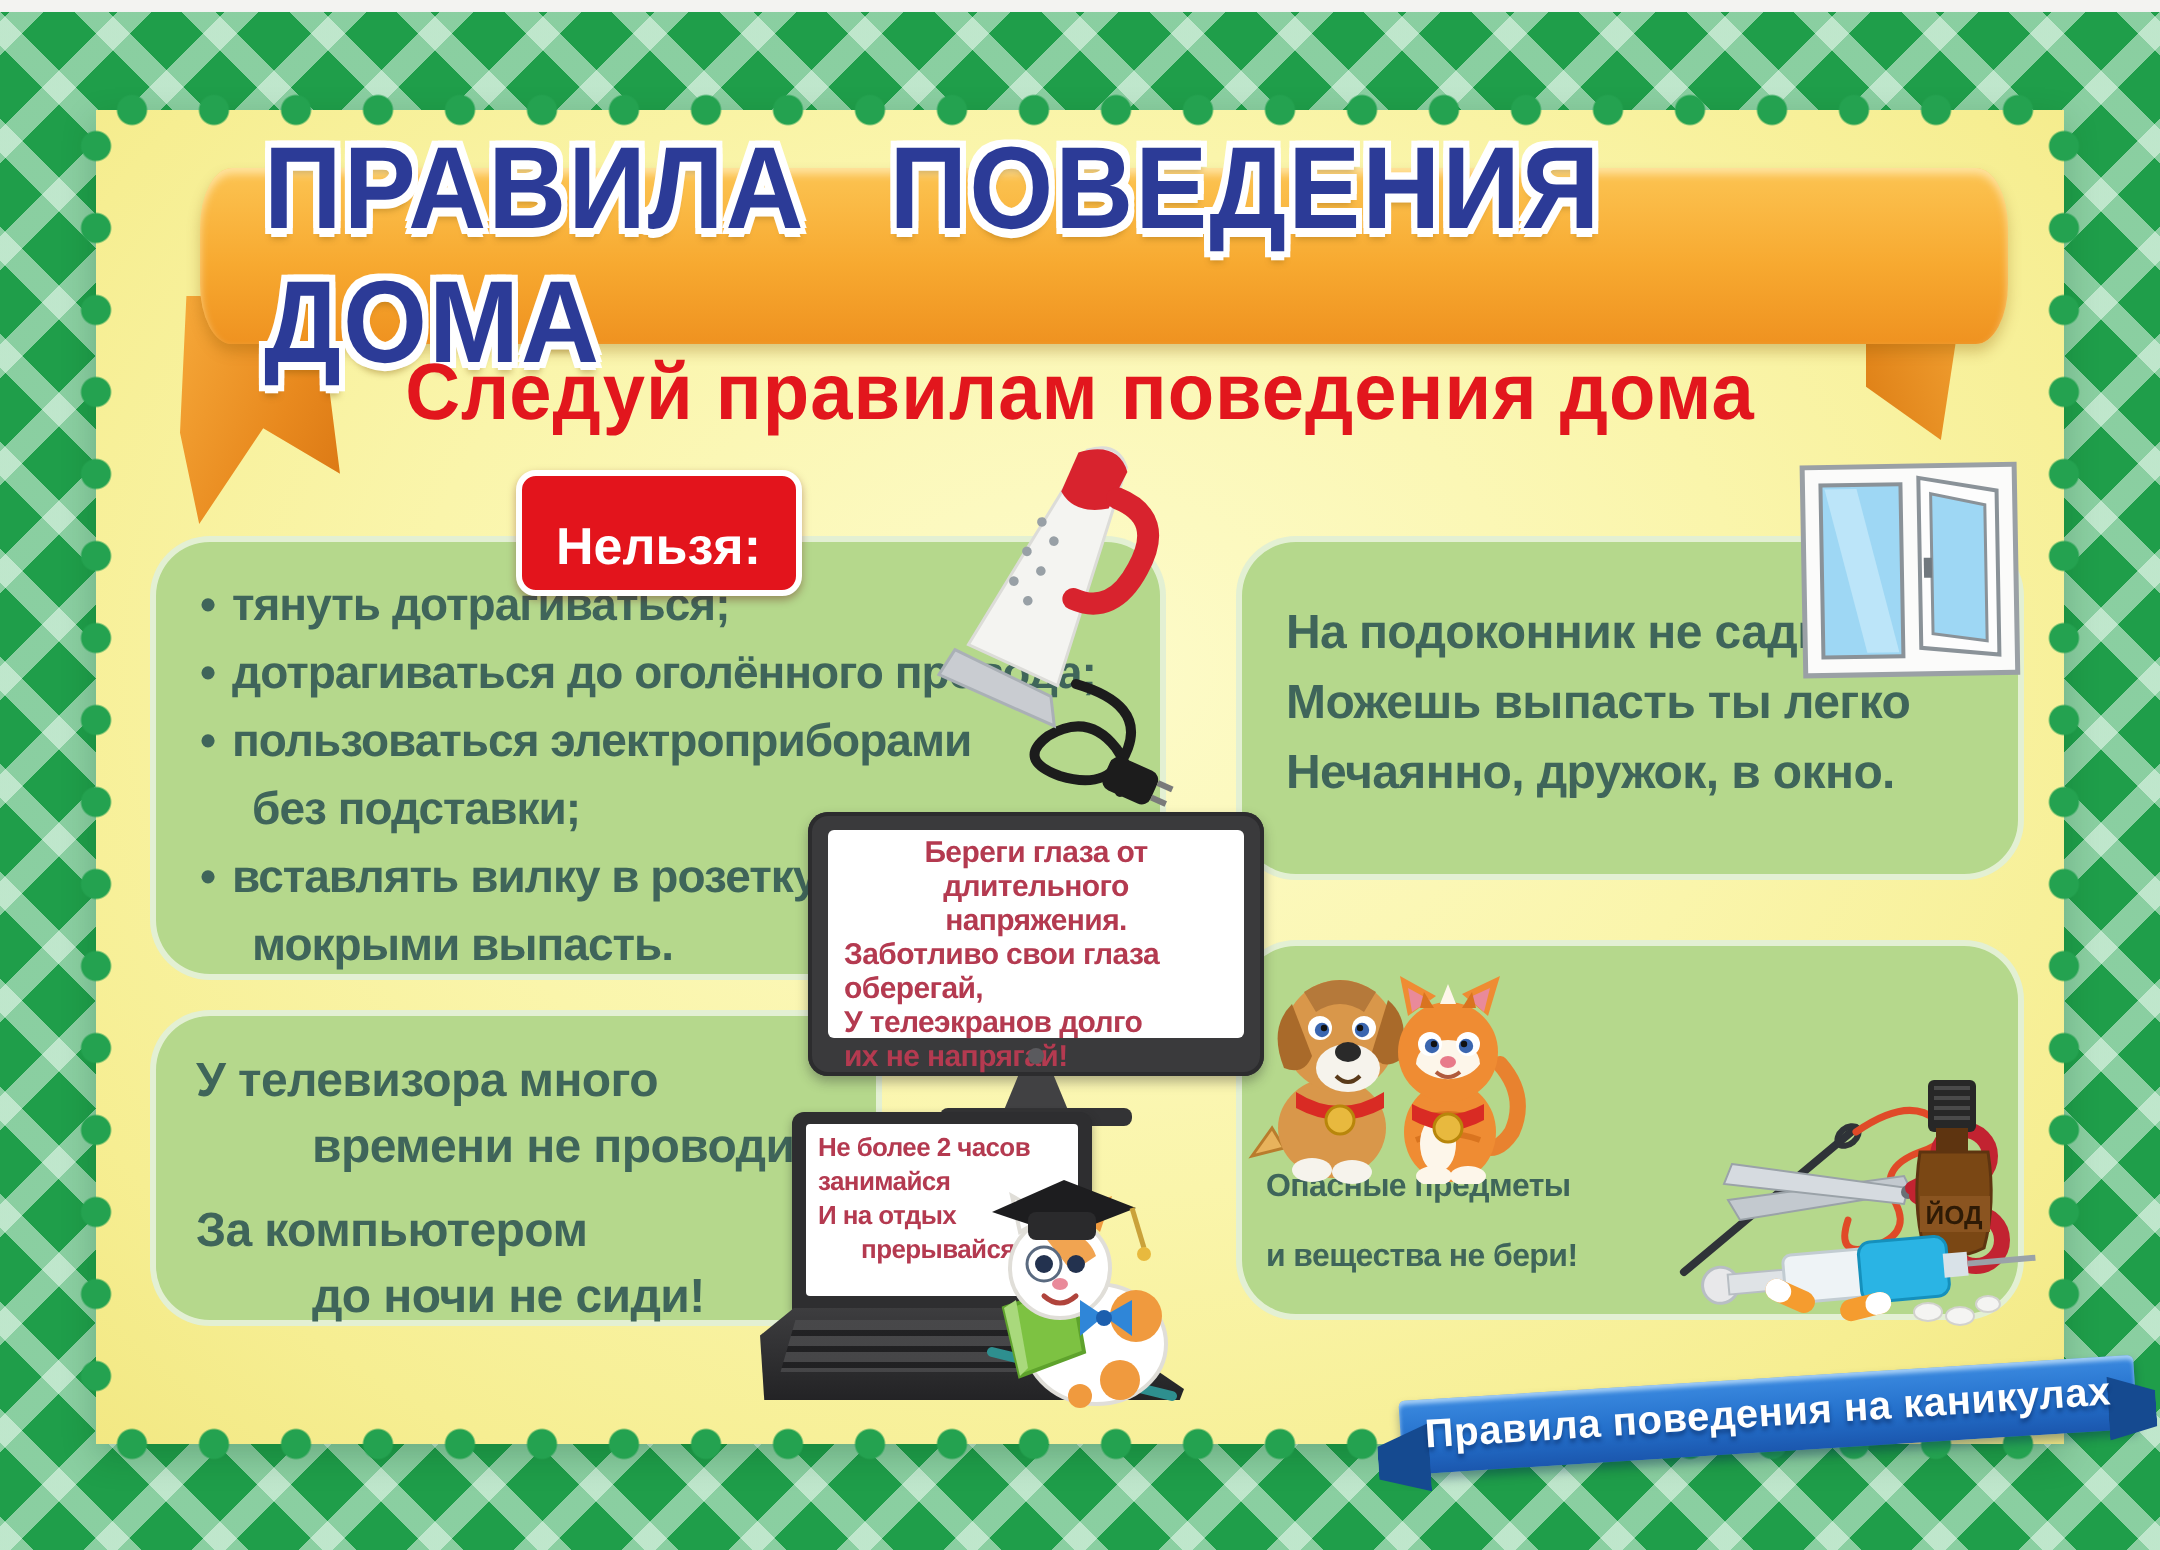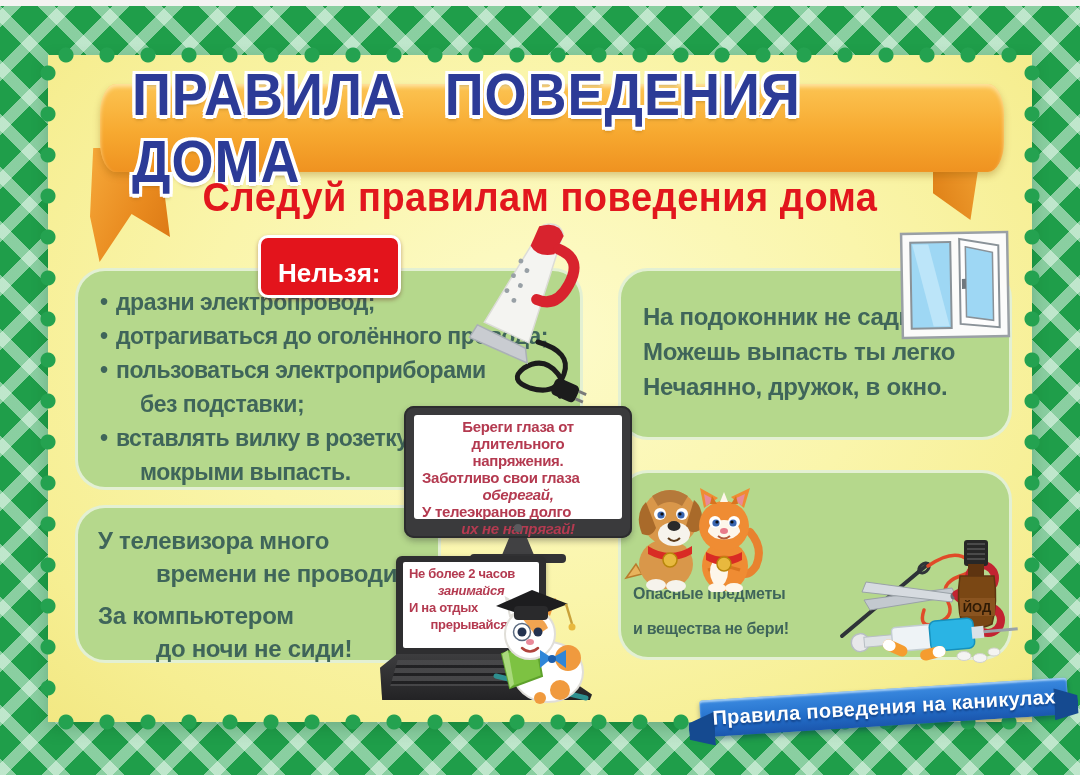--- a/index.html
+++ b/index.html
@@ -64,21 +64,21 @@
   .panel-electric{left:75px;top:268px;width:508px;height:222px;}
   .panel-window{left:618px;top:268px;width:394px;height:172px;}
   .panel-tv{left:75px;top:505px;width:366px;height:158px;}
   .panel-pets{left:618px;top:470px;width:394px;height:190px;}
 
   .rules-list{margin:14px 0 0 0;padding:0 6px 0 18px;list-style:none;
     font-size:23px;font-weight:bold;letter-spacing:-.5px;line-height:34px;}
   .rule-item{position:relative;padding-left:20px;}
   .rule-item::before{content:"\2022";position:absolute;left:4px;}
   .rule-line{display:block;white-space:nowrap;}
-  .rule-line + .rule-line{margin-left:24px;}
+  .rule-line + .rule-line{margin-left:10px;}
 
   .window-lines{padding:28px 0 0 22px;font-size:24px;font-weight:bold;letter-spacing:-.3px;line-height:35px;}
   .window-lines .ln{white-space:nowrap;}
 
   .tv-lines{padding:16px 0 0 20px;font-size:24px;font-weight:bold;letter-spacing:-.3px;line-height:33px;}
   .tv-lines .ln{white-space:nowrap;}
   .tv-lines .indent{margin-left:58px;}
   .tv-lines .gap{margin-top:9px;}
 
   .pets-text{position:absolute;left:765px;top:490px;z-index:3;
@@ -93,21 +93,21 @@
     border-radius:10px;box-shadow:inset 0 0 0 2px #2c2c2e, 0 3px 6px rgba(40,40,40,.35);}
   .mon-screen{position:absolute;left:10px;top:9px;width:208px;height:104px;background:#fff;border-radius:3px;
     padding:3px 8px 0;box-sizing:border-box;}
   .mon-cam{position:absolute;left:110px;top:118px;width:8px;height:8px;border-radius:50%;background:#5a5a5e;}
   .mon-neck{position:absolute;left:98px;top:132px;width:32px;height:17px;background:#414143;
     clip-path:polygon(22% 0,78% 0,100% 100%,0 100%);}
   .mon-base{position:absolute;left:66px;top:148px;width:96px;height:9px;background:#333335;border-radius:4px;}
   .screen-text{font-size:15px;font-weight:bold;color:#b43a50;line-height:17px;letter-spacing:-.3px;}
   .screen-text .al-c{text-align:center;}
   .screen-text .al-l{text-align:left;}
-  .screen-text .al-r{text-align:center;font-style:italic;}
+  .screen-text .al-r{text-align:left;}
 
   
   .laptop{position:absolute;left:380px;top:556px;width:215px;height:146px;z-index:4;}
   .lap-bezel{position:absolute;left:16px;top:0;width:150px;height:100px;background:#2e2e30;
     border-radius:6px 6px 2px 2px;box-shadow:0 2px 5px rgba(30,30,30,.35);}
   .lap-screen{position:absolute;left:7px;top:6px;width:136px;height:86px;background:#fff;border-radius:2px;
     padding:3px 6px 0;box-sizing:border-box;}
   .lap-base{position:absolute;left:0;top:98px;width:212px;height:46px;
     background:linear-gradient(180deg,#3d3d3f 0%,#232325 100%);
     clip-path:polygon(8% 0,72% 0,100% 88%,99% 100%,1% 100%,0 30%);}
@@ -154,21 +154,21 @@
   <div class="banner-tail tail-right"></div>
   <div class="banner">
     <div class="page-title">ПРАВИЛА ПОВЕДЕНИЯ ДОМА</div>
   </div>
   <div class="subtitle">Следуй правилам поведения дома</div>
   <div class="badge">Нельзя:</div>
 
   <div class="panel panel-electric">
     <ul class="rules-list">
       <li class="rule-item">
-        <span class="rule-line">дразни электропровод;</span>
+        <span class="rule-line">тянуть дотрагиваться;</span>
       </li>
       <li class="rule-item">
         <span class="rule-line">дотрагиваться до оголённого провода;</span>
       </li>
       <li class="rule-item">
         <span class="rule-line">пользоваться электроприборами</span>
         <span class="rule-line">без подставки;</span>
       </li>
       <li class="rule-item">
         <span class="rule-line">вставлять вилку в розетку</span>

